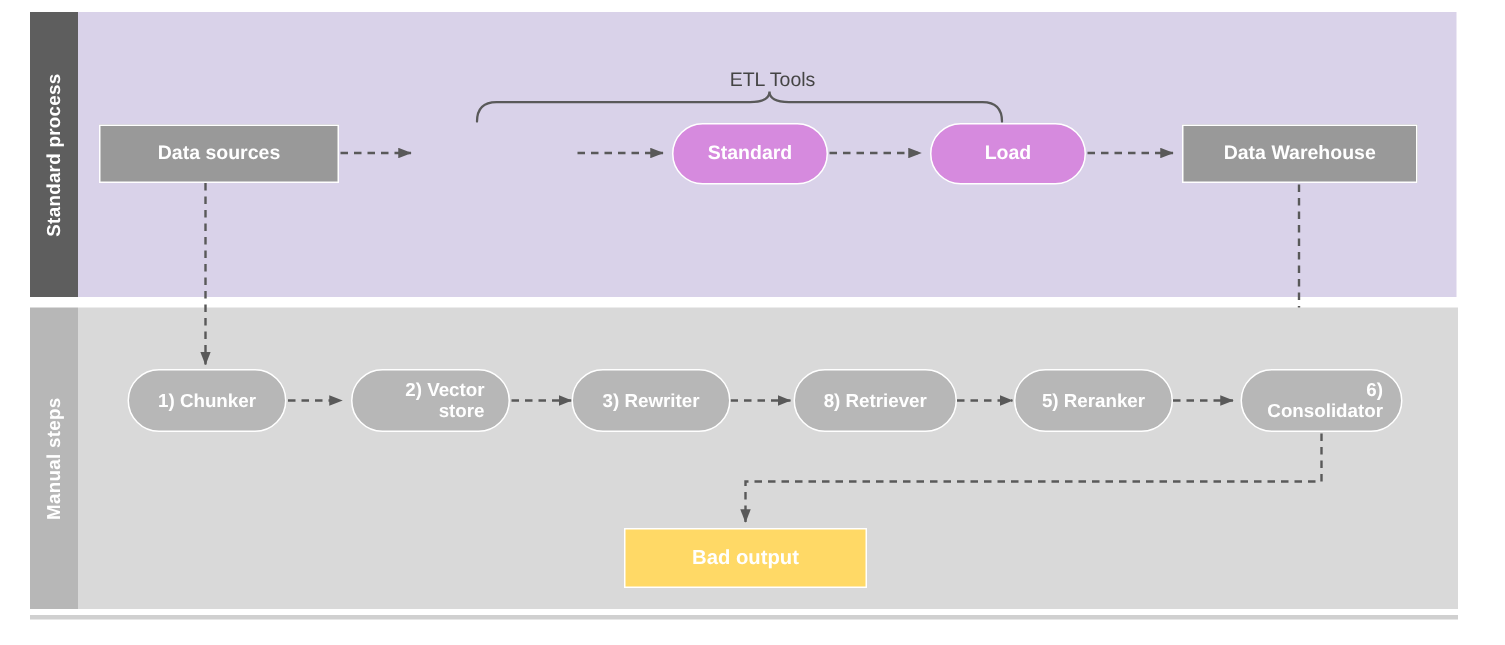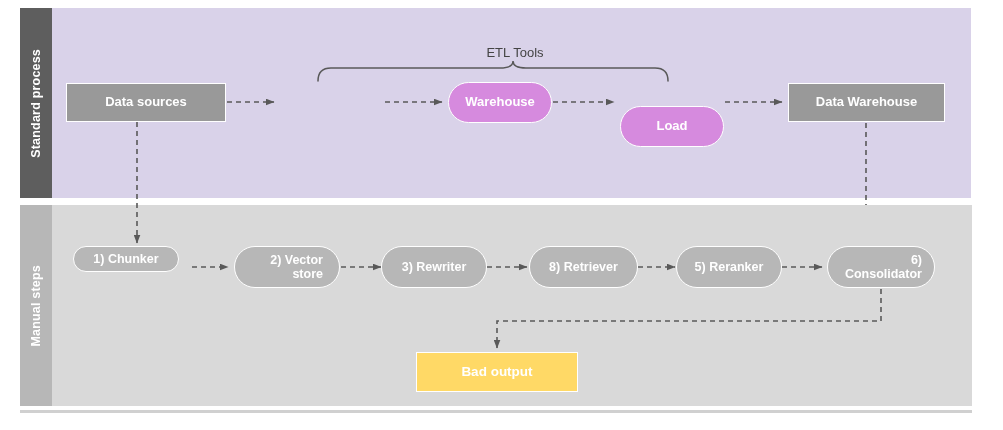--- a/index.html
+++ b/index.html
@@ -168,27 +168,27 @@
     <line x1="782" y1="267" x2="822" y2="267" stroke="#595959" stroke-width="1.6" stroke-dasharray="5,4" marker-end="url(#arrowhead)"></line>
 
     <path d="M 881 289 L 881 321 L 497 321 L 497 348" fill="none" stroke="#595959" stroke-width="1.6" stroke-dasharray="5,4" marker-end="url(#arrowhead)"></path>
   </svg>
 
   <div id="etl-tools-label">ETL Tools</div>
 
   <div class="node node-rect" style="left:66px; top:83px; width:160px; height:39px;">Data sources</div>
 
 
-  <div class="node node-pill-etl" style="left:448px; top:82px; width:104px; height:41px;">Warehouse</div>
-
-  <div class="node node-pill-etl" style="left:620px; top:82px; width:104px; height:41px;margin-top:24px;">Load</div>
+  <div class="node node-pill-etl" style="left:448px; top:82px; width:104px; height:41px;">Standard</div>
+
+  <div class="node node-pill-etl" style="left:620px; top:82px; width:104px; height:41px;">Load</div>
 
   <div class="node node-rect" style="left:788px; top:83px; width:157px; height:39px;">Data Warehouse</div>
 
-  <div class="node node-pill-step" style="left:73px; top:246px; width:106px; height:26px;">1) Chunker</div>
+  <div class="node node-pill-step" style="left:85px; top:246px; width:106px; height:42px;">1) Chunker</div>
 
   <div class="node node-pill-step" style="left:234px; top:246px; width:106px; height:42px; padding:0 16px;">2) Vector store</div>
 
   <div class="node node-pill-step" style="left:381px; top:246px; width:106px; height:42px;">3) Rewriter</div>
 
   <div class="node node-pill-step" style="left:529px; top:246px; width:109px; height:42px;">8) Retriever</div>
 
   <div class="node node-pill-step" style="left:676px; top:246px; width:106px; height:42px;">5) Reranker</div>
 
   <div class="node node-pill-step" style="left:827px; top:246px; width:108px; height:42px; padding:16px 12px;">6) Consolidator</div>

